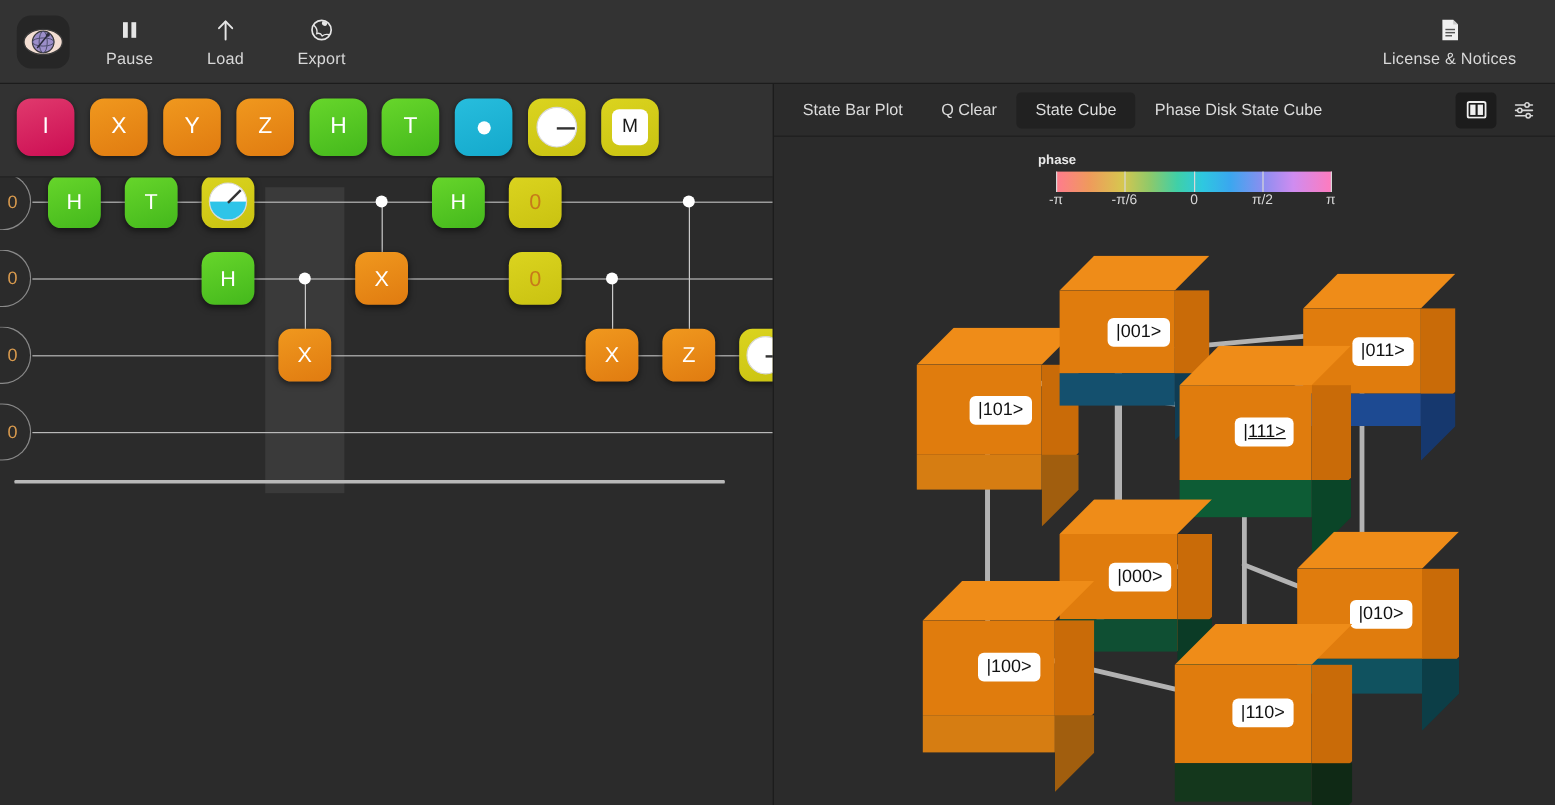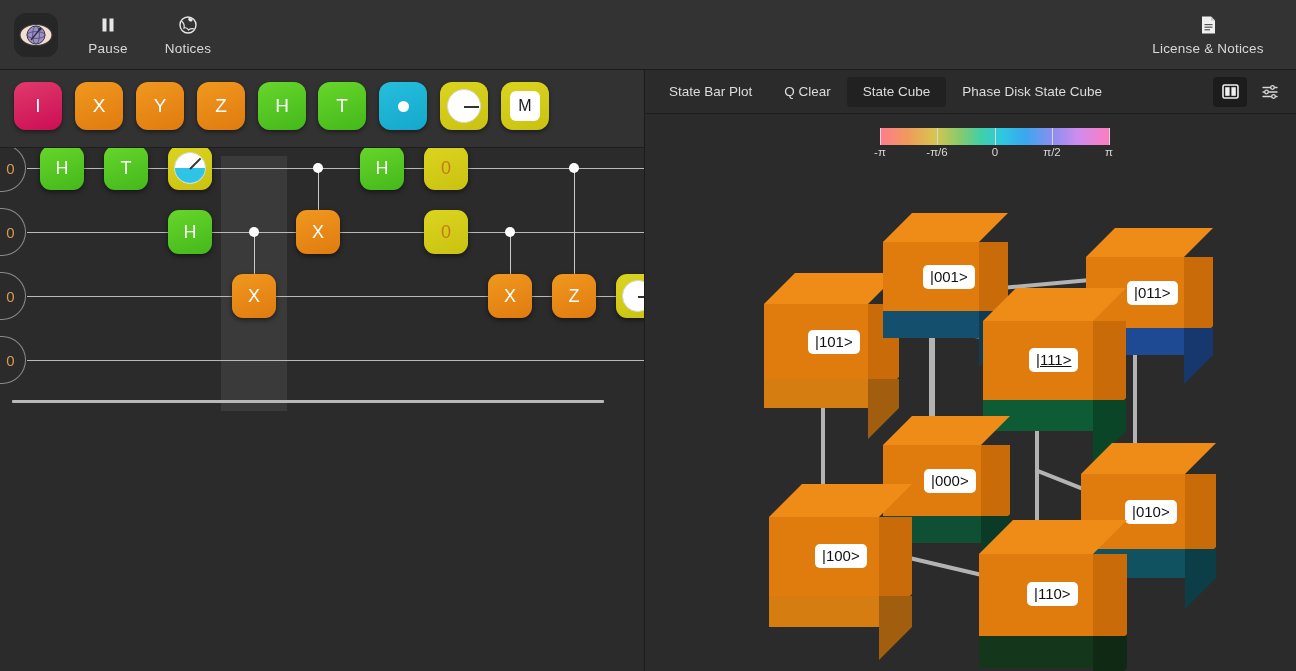--- a/index.html
+++ b/index.html
@@ -185,30 +185,39 @@
             <rect x="3.5" y="2.5" width="4" height="13" fill="#e6e6e6"></rect>
             <rect x="10.5" y="2.5" width="4" height="13" fill="#e6e6e6"></rect>
           </svg>
       </span>
       <span class="tl">Pause</span>
     </div>
 
 
 
 
+    <div class="tool-btn">
+      <span class="ti">
+        <svg width="18" height="20" viewBox="0 0 18 20" fill="none" stroke="#e6e6e6" stroke-width="1.6" stroke-linecap="round" stroke-linejoin="round">
+            <path d="M9 18 L9 3"></path>
+            <path d="M3.5 8.5 L9 2.8 L14.5 8.5"></path>
+          </svg>
+      </span>
+      <span class="tl">Load</span>
+    </div>
 
     <div class="tool-btn">
       <span class="ti">
         <svg width="20" height="20" viewBox="0 0 20 20">
             <circle cx="10" cy="10" r="8" fill="none" stroke="#e6e6e6" stroke-width="1.4"></circle>
             <path d="M3.5 6 Q7 9 6 13 Q9 12 10.5 15 Q13 13 16.5 14" fill="none" stroke="#e6e6e6" stroke-width="1.2"></path>
             <path d="M11 2.4 Q9 5 12 6.5 Q15 7 14.5 4" fill="#e6e6e6"></path>
           </svg>
       </span>
-      <span class="tl">Notices</span>
+      <span class="tl">Export</span>
     </div>
 
     <div class="tool-btn" id="license-btn">
       <span class="ti">
         <svg width="17" height="20" viewBox="0 0 17 20">
             <path d="M2 1.5 H11 L15 5.5 V18.5 H2 Z" fill="#f0f0f0"></path>
             <path d="M11 1.5 V5.5 H15" fill="#c9c9c9"></path>
             <rect x="4.5" y="9" width="8" height="1.2" fill="#555"></rect>
             <rect x="4.5" y="11.6" width="8" height="1.2" fill="#555"></rect>
             <rect x="4.5" y="14.2" width="5.5" height="1.2" fill="#555"></rect>
@@ -347,20 +356,21 @@
               <path d="M2 12.5 H16"></path>
             <circle cx="11.5" cy="3.5" r="1.8" fill="#2b2b2b"></circle>
             <circle cx="5.5" cy="8" r="1.8" fill="#2b2b2b"></circle>
             <circle cx="12.5" cy="12.5" r="1.8" fill="#2b2b2b"></circle>
           </svg>
         </div>
       </div>
     </div>
 
     <div id="legend">
+      <div class="lg-title">phase</div>
       <div class="lg-bar">
         <span class="tick" style="left:0px"></span>
         <span class="tick" style="left:57px"></span>
         <span class="tick" style="left:115px"></span>
         <span class="tick" style="left:172px"></span>
         <span class="tick" style="left:229px"></span>
       </div>
       <div class="lg-labels">
         <span style="left:20px">-π</span>
         <span style="left:77px">-π/6</span>

